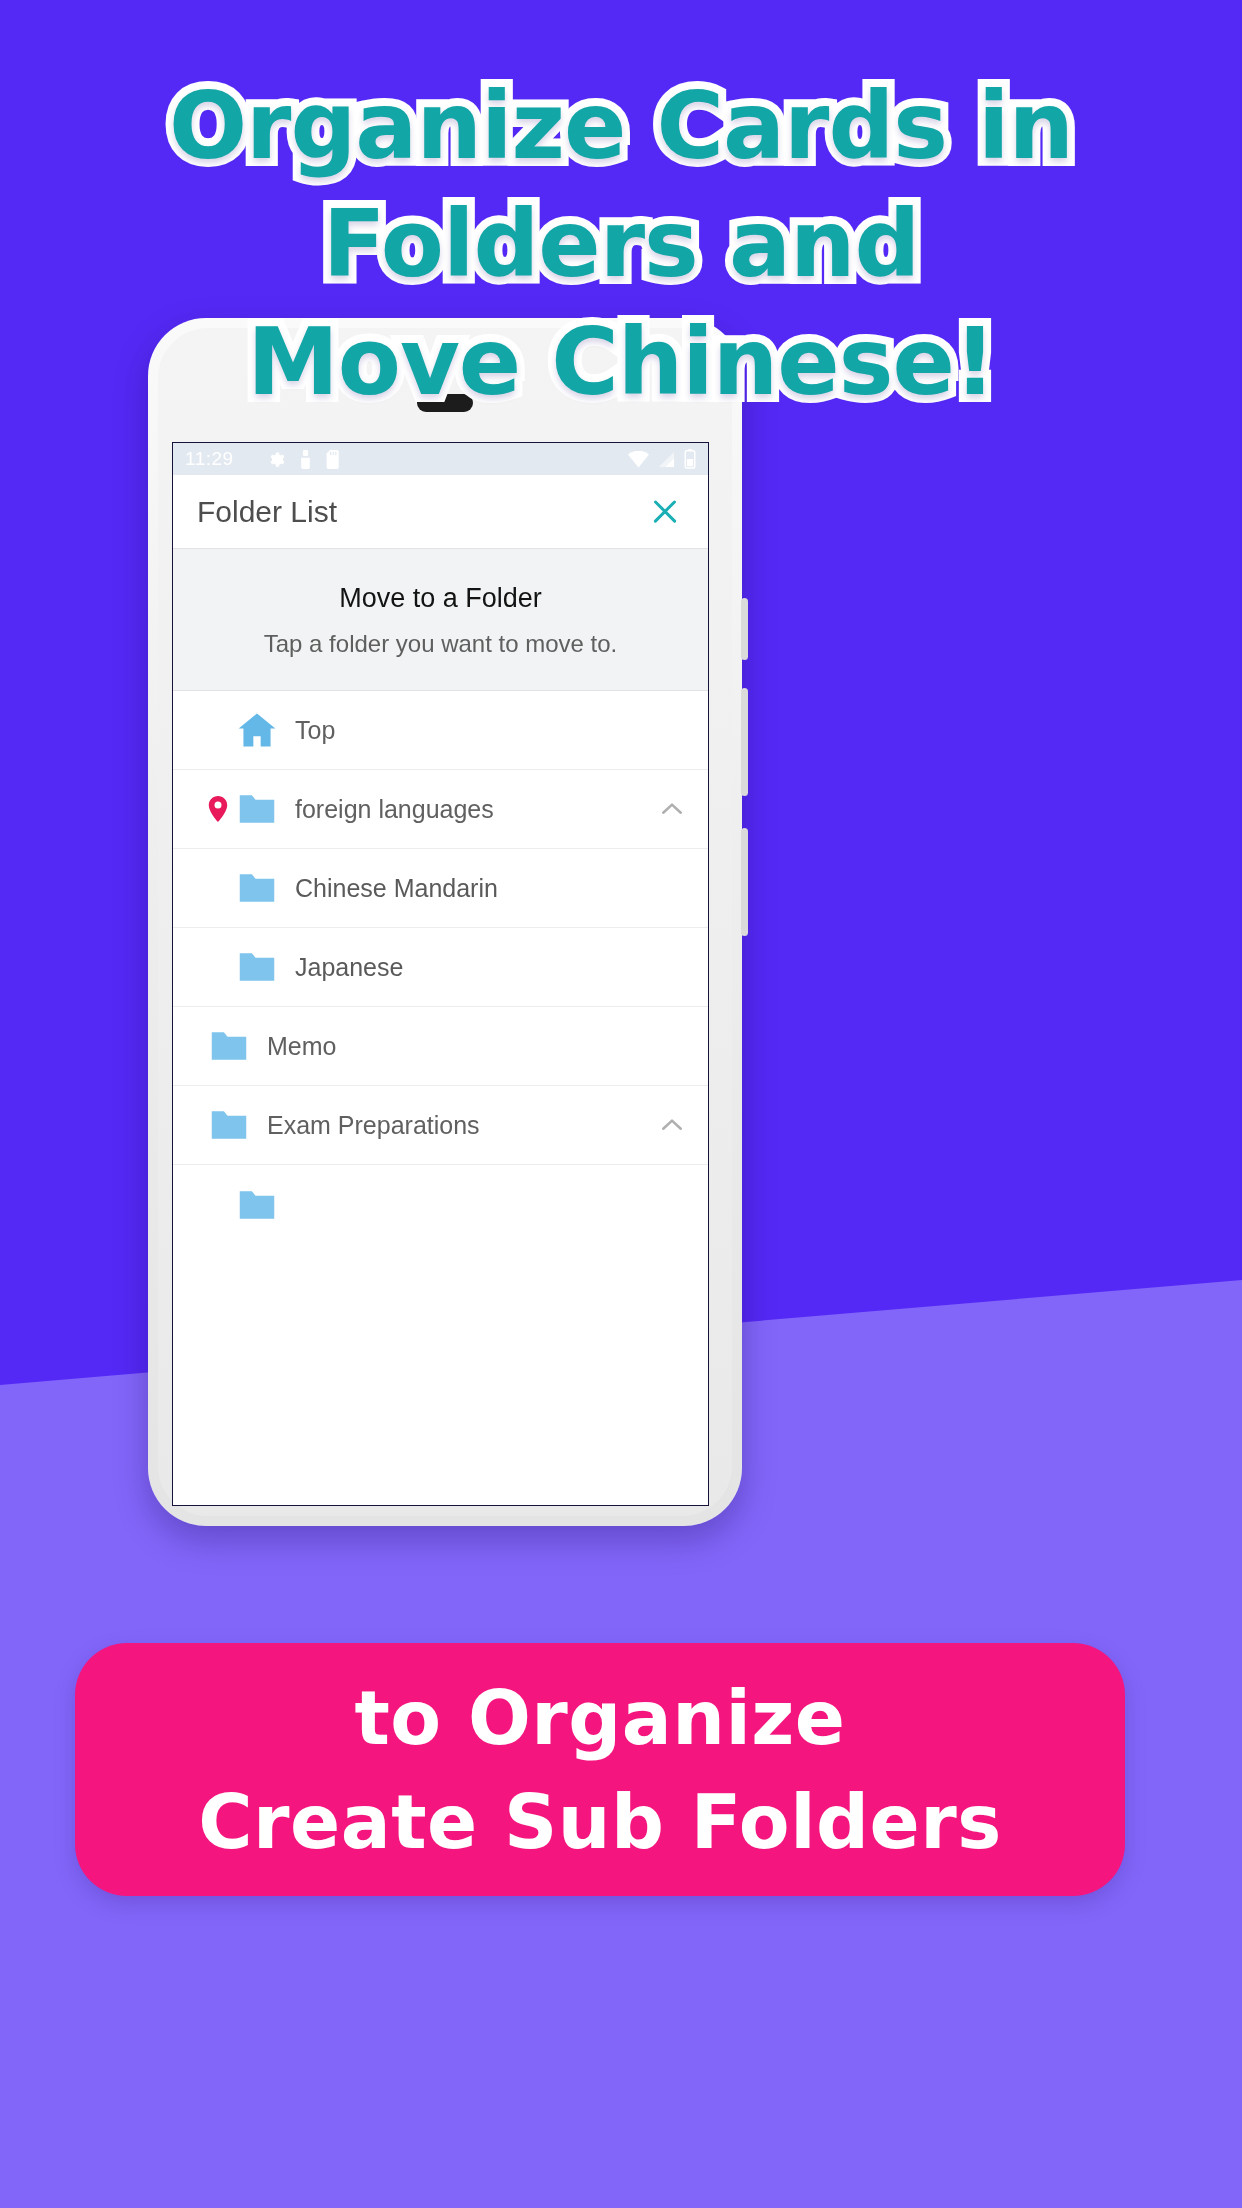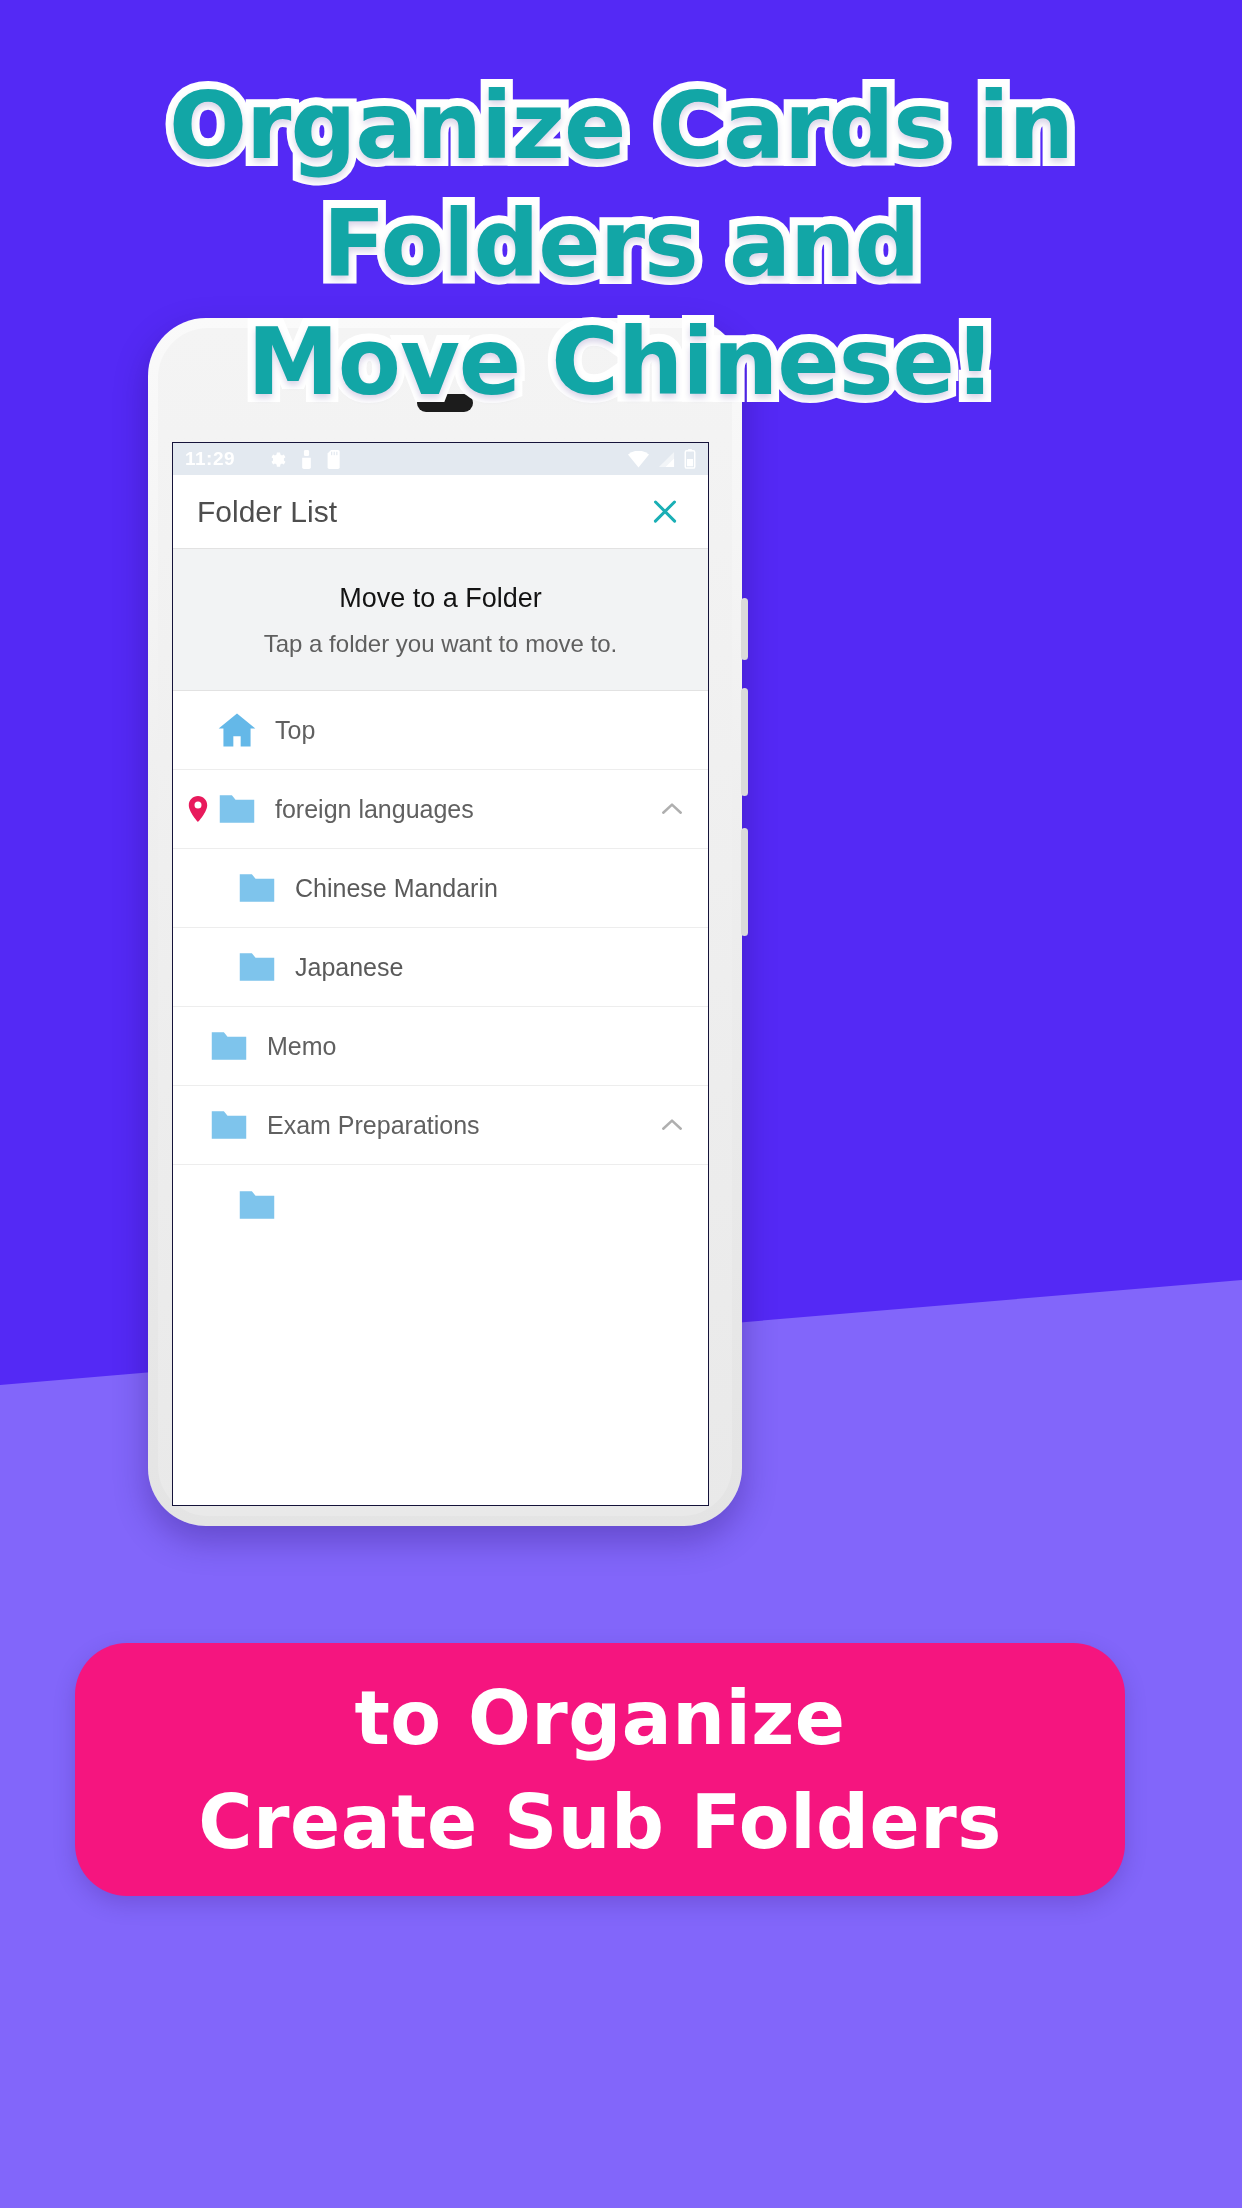--- a/index.html
+++ b/index.html
@@ -128,21 +128,20 @@
     padding: 0 12px;
     box-sizing: border-box;
     color: #ffffff;
     font-size: 17px;
   }
   .statusbar .clock {
     font-size: 19px;
     color: #ffffff;
     letter-spacing: 0.5px;
     margin-right: 32px;
-    font-weight: bold;
   }
   .sb-ico {
     display: inline-block;
     margin-right: 14px;
     line-height: 1;
   }
   .sb-right {
     margin-left: auto;
     display: flex;
     align-items: center;
@@ -231,21 +230,21 @@
     margin-left: auto;
     color: #AFAFAF;
     flex: 0 0 auto;
     display: flex;
     align-items: center;
     justify-content: center;
     width: 40px;
     height: 40px;
   }
 
-  .indent-0 { padding-left: 8px; }
+  .indent-0 { padding-left: 28px; }
   .indent-1 { }
   .indent-2 { padding-left: 62px; }
 
   .row.sub .label { color: #5A5A5A; }
 
   
   svg.ico { display: block; }
 
   
   .pink-banner {

